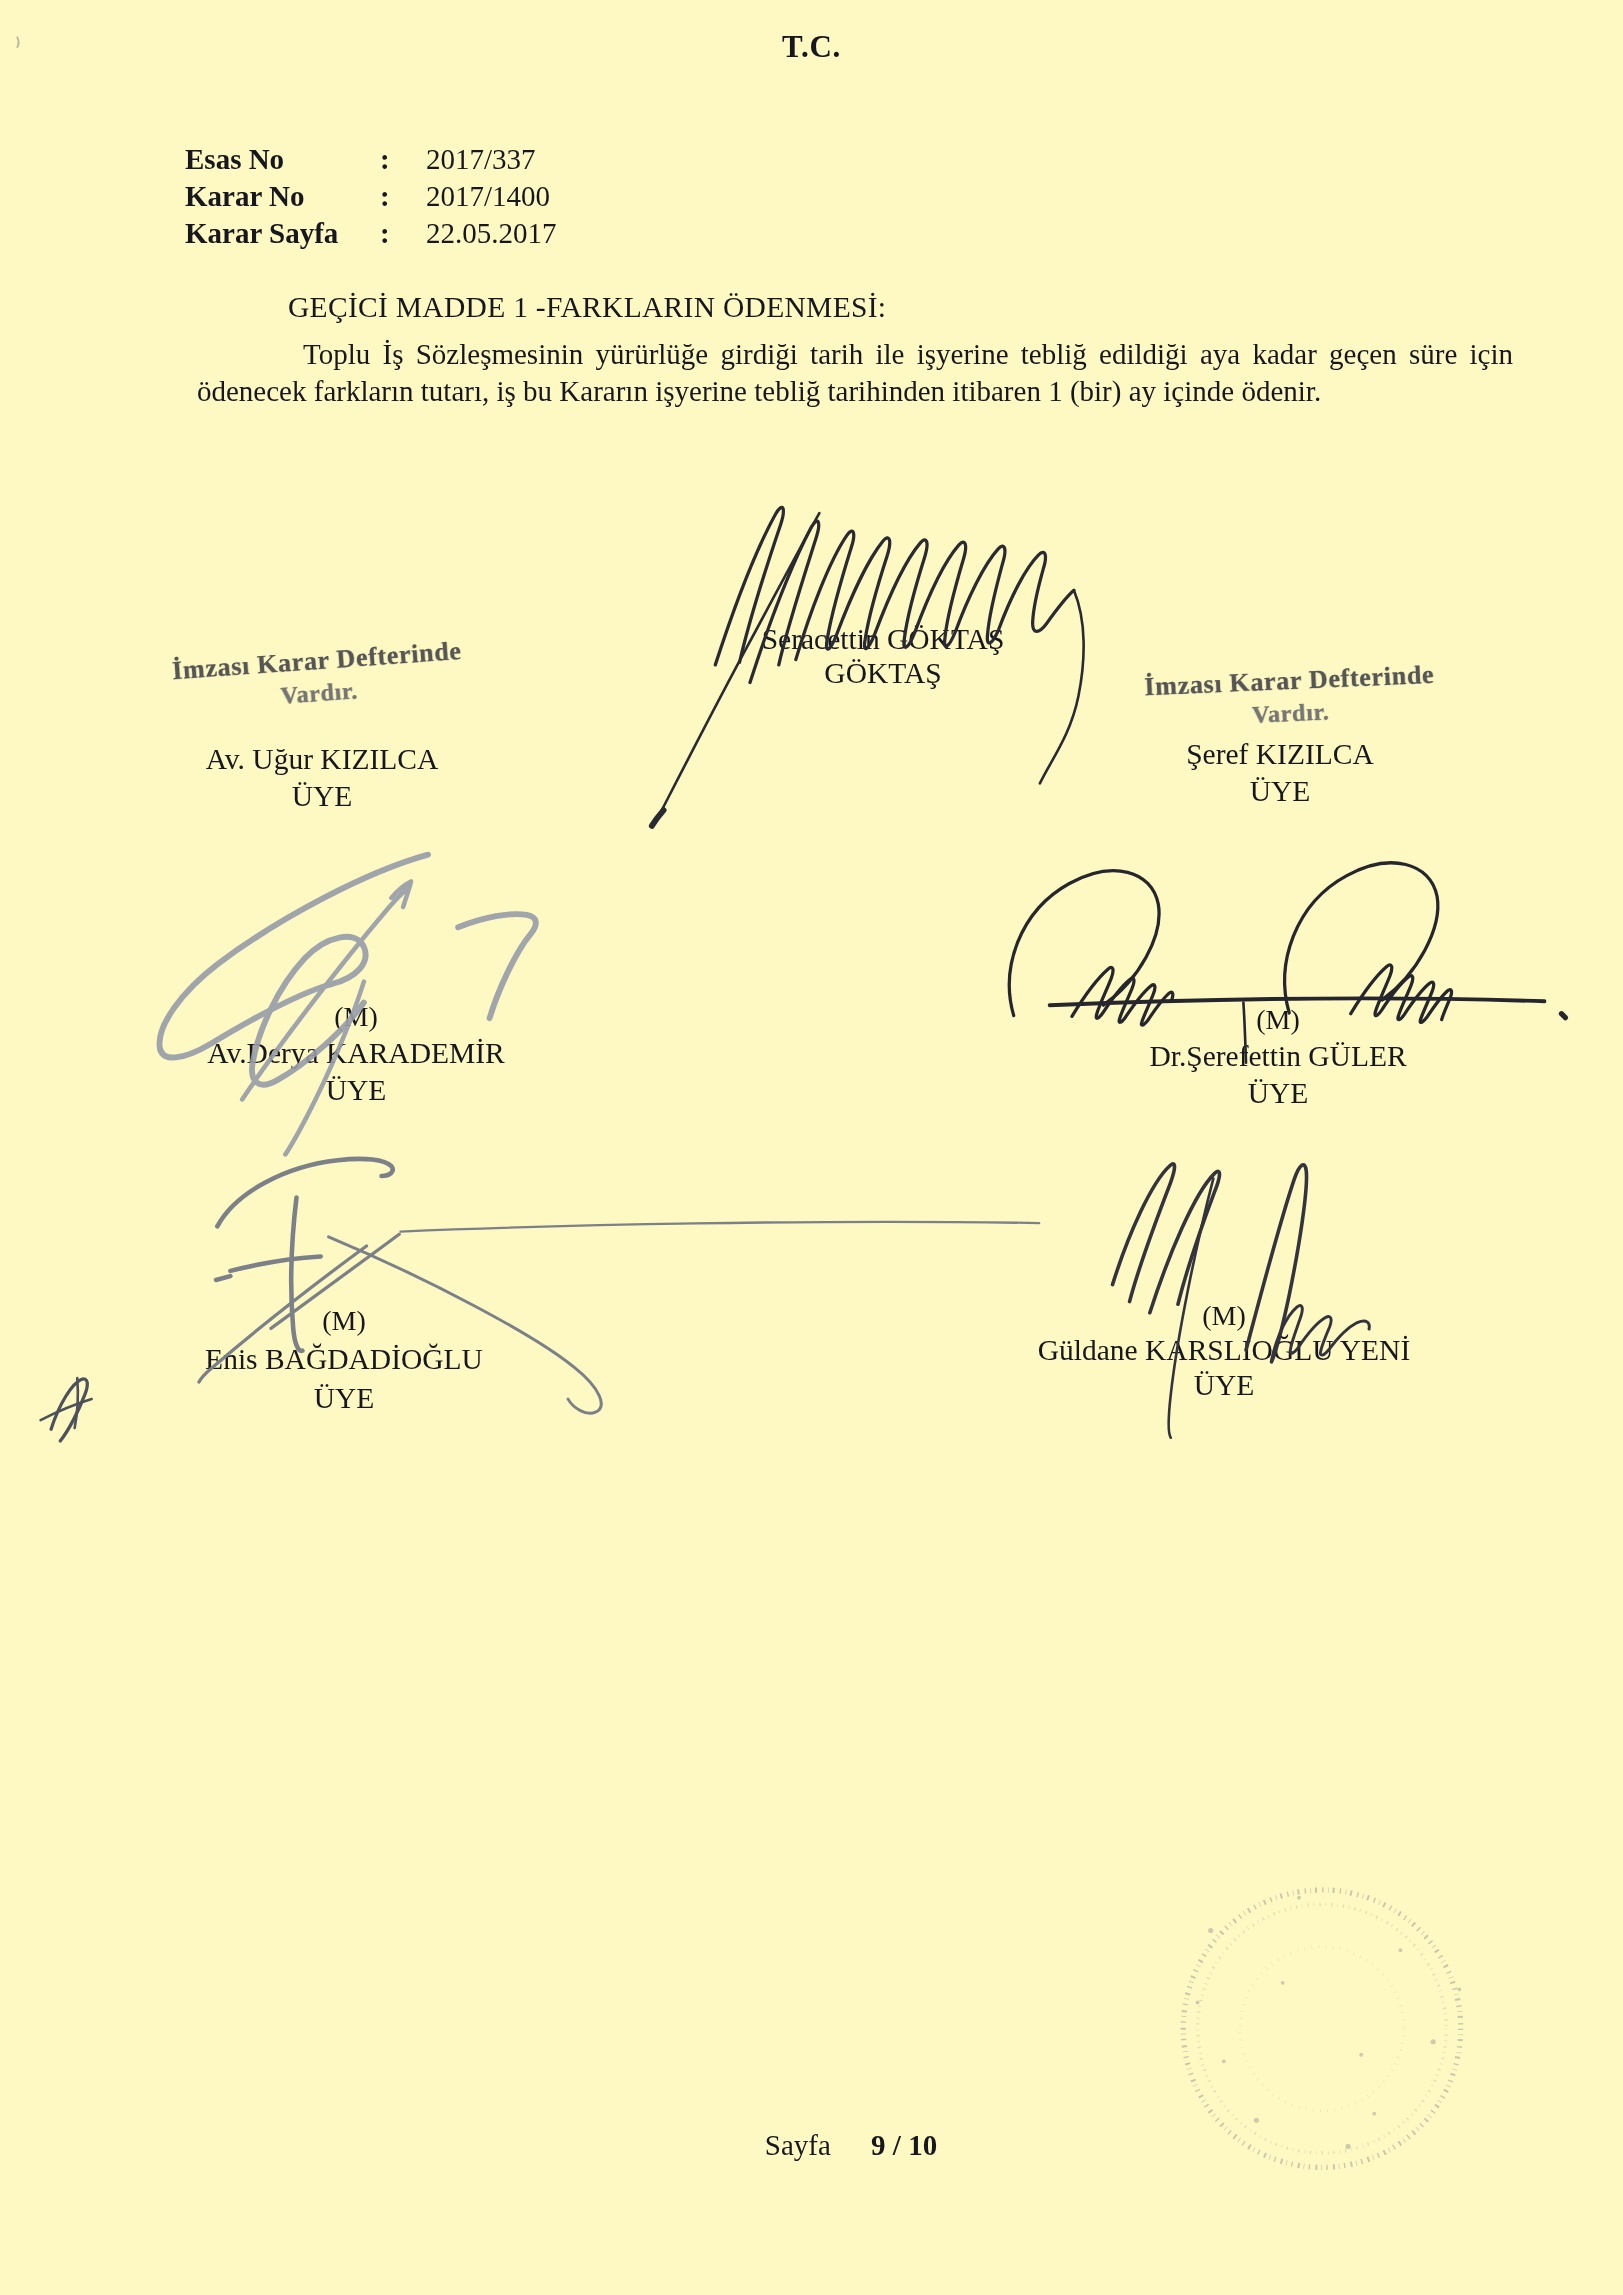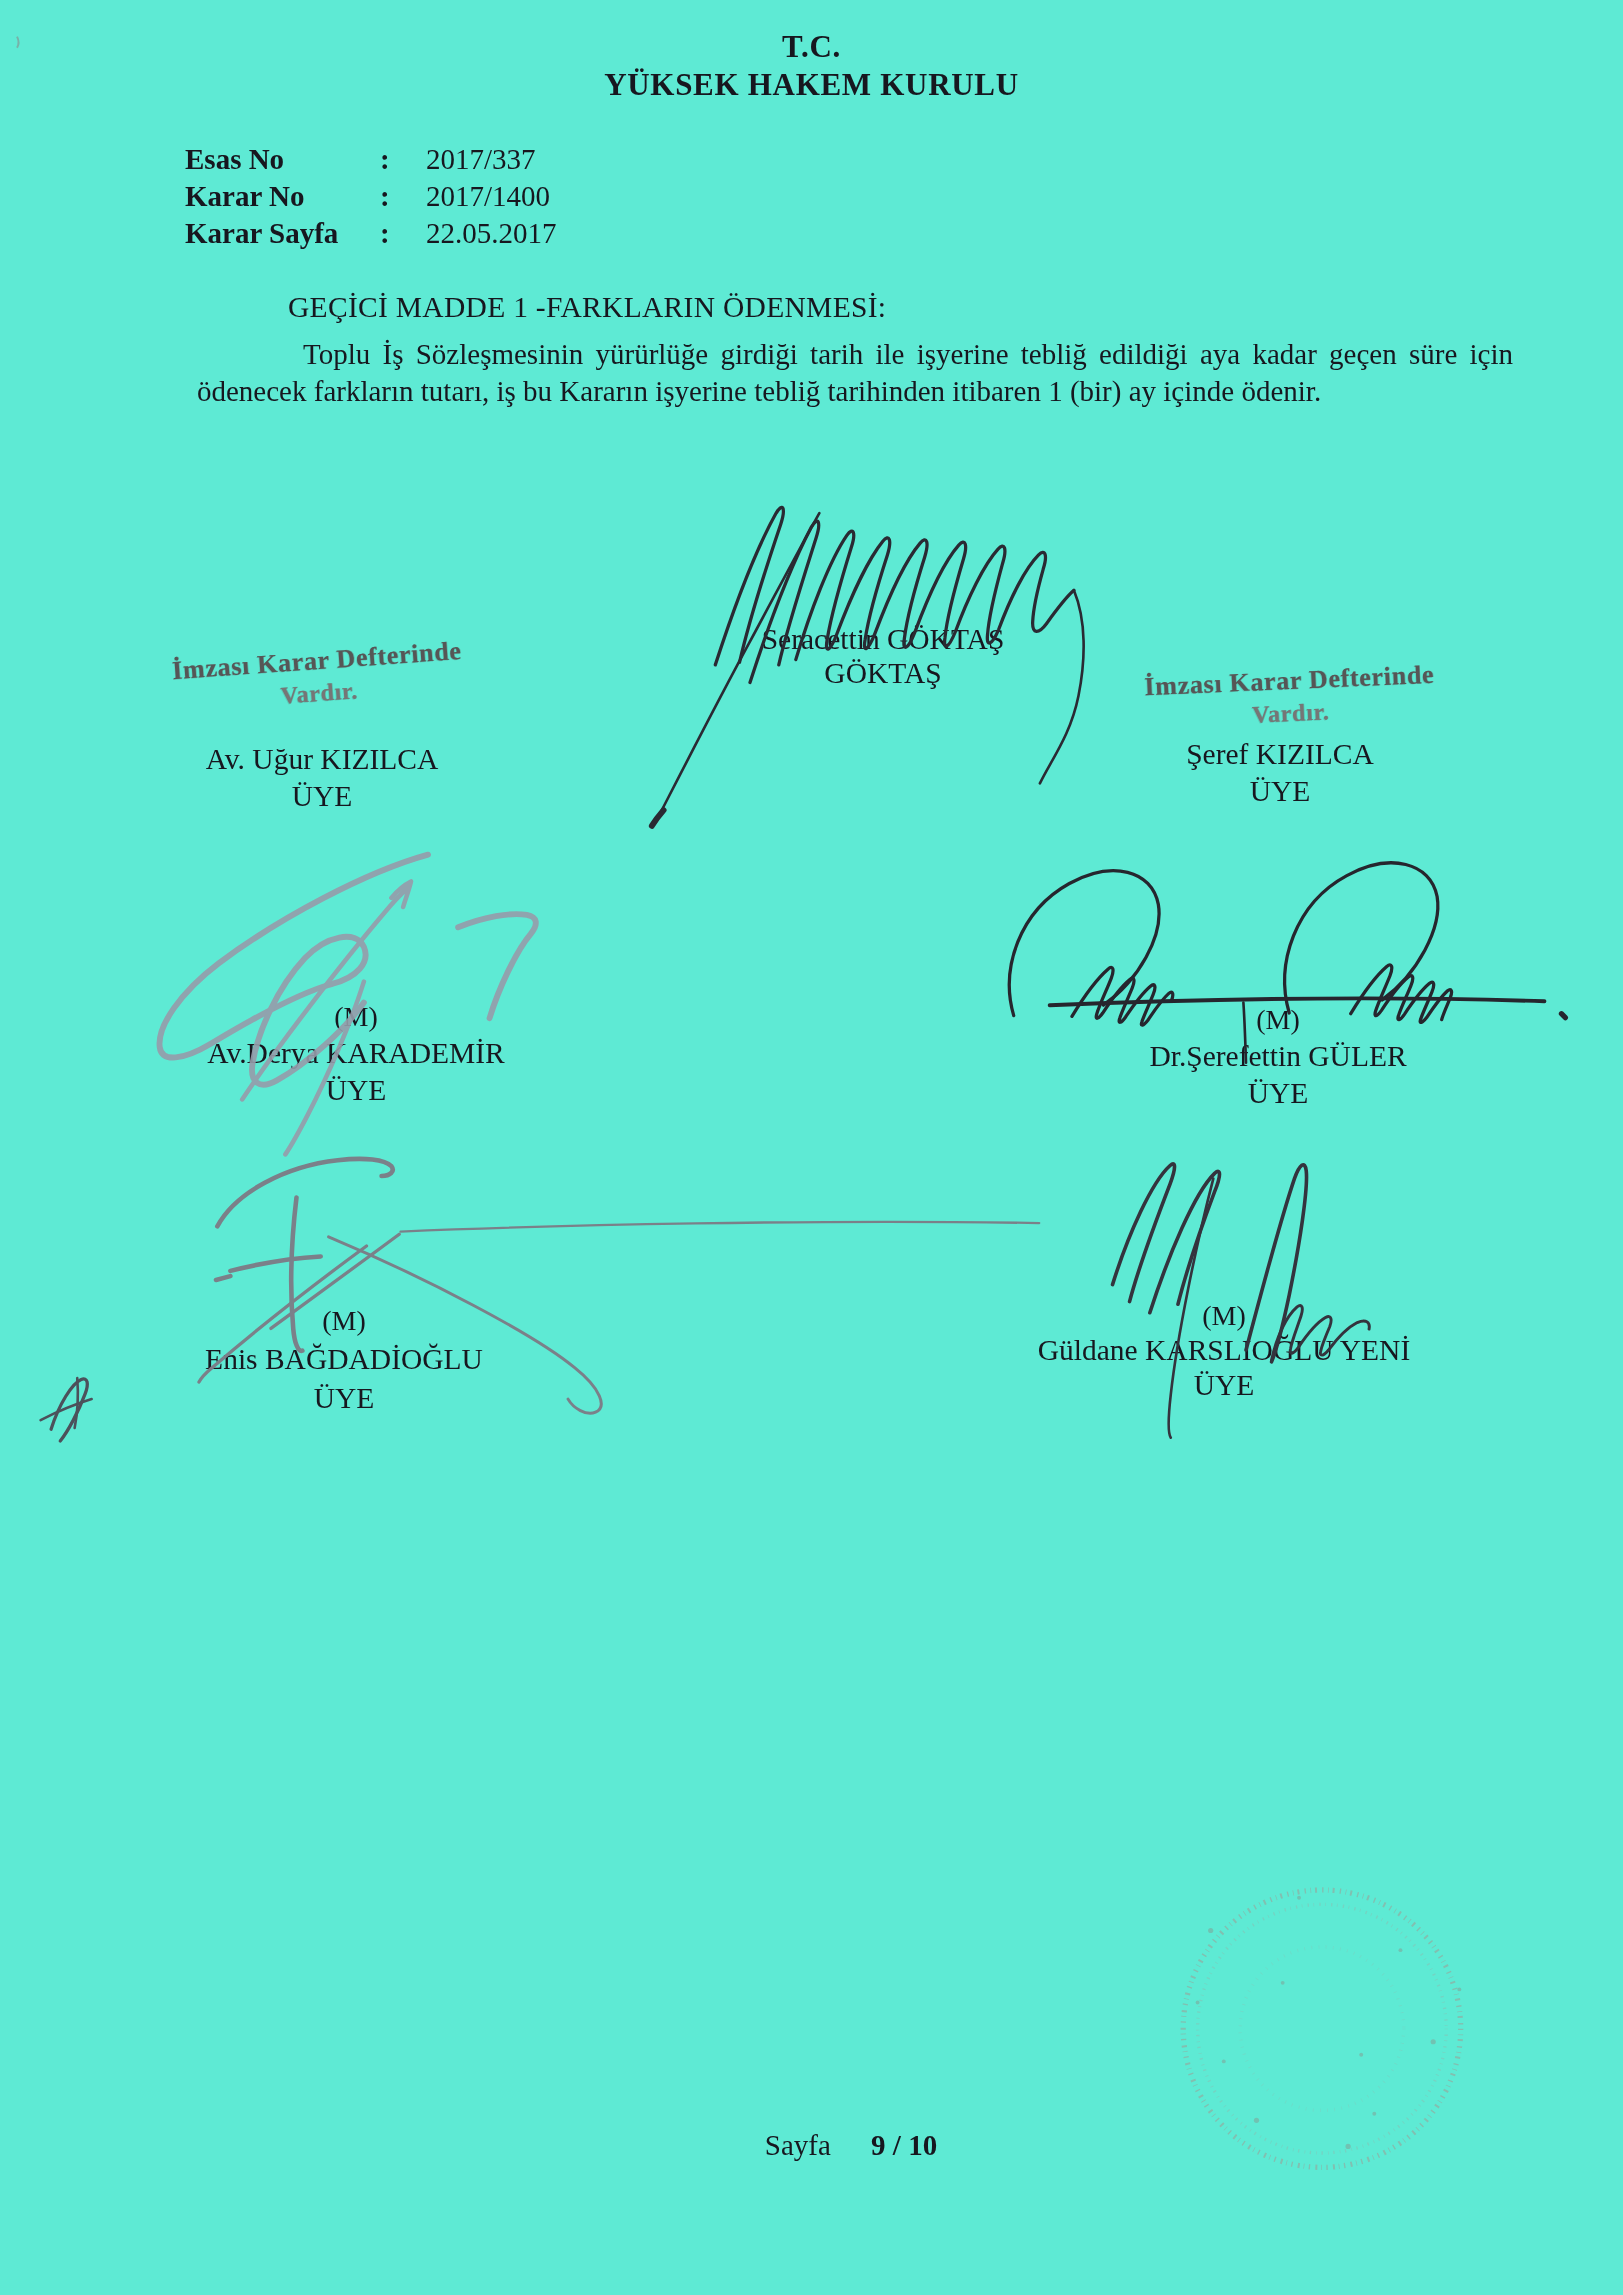--- a/index.html
+++ b/index.html
@@ -1,19 +1,19 @@
 <!DOCTYPE html>
 <html style="font-size:10.5px"><head>
 <meta charset="utf-8">
 <style>
   html,body{margin:0;padding:0;background:#e8e8e8;}
   #page{
     position:relative;
     width:1623px;height:2295px;
-    background:#5eead4;
+    background:#fef9c3;
     font-family:"Liberation Serif","DejaVu Serif",serif;
     color:#17171f;
     overflow:hidden;
   }
   .doc-header{
     position:absolute;top:27.5px;left:0;width:100%;
     text-align:center;font-weight:bold;font-size:31px;line-height:38px;
     letter-spacing:0.7px;
   }
   .meta{position:absolute;left:185px;top:141px;font-size:29px;line-height:37px;}
@@ -49,21 +49,20 @@
   .footer .pg-num{font-weight:bold;margin-left:33px;}
   .sig-overlay{position:absolute;left:0;top:0;pointer-events:none;}
 </style>
 </head>
 <body>
 
 <div id="page">
 
   <div class="doc-header">
     <div>T.C.</div>
-    <div>YÜKSEK HAKEM KURULU</div>
   </div>
 
   <div class="meta">
     <div class="meta-row">
       <span class="meta-label">Esas No</span>
       <span class="meta-colon">:</span>
       <span class="meta-value">2017/337</span>
     </div>
     <div class="meta-row">
       <span class="meta-label">Karar No</span>

